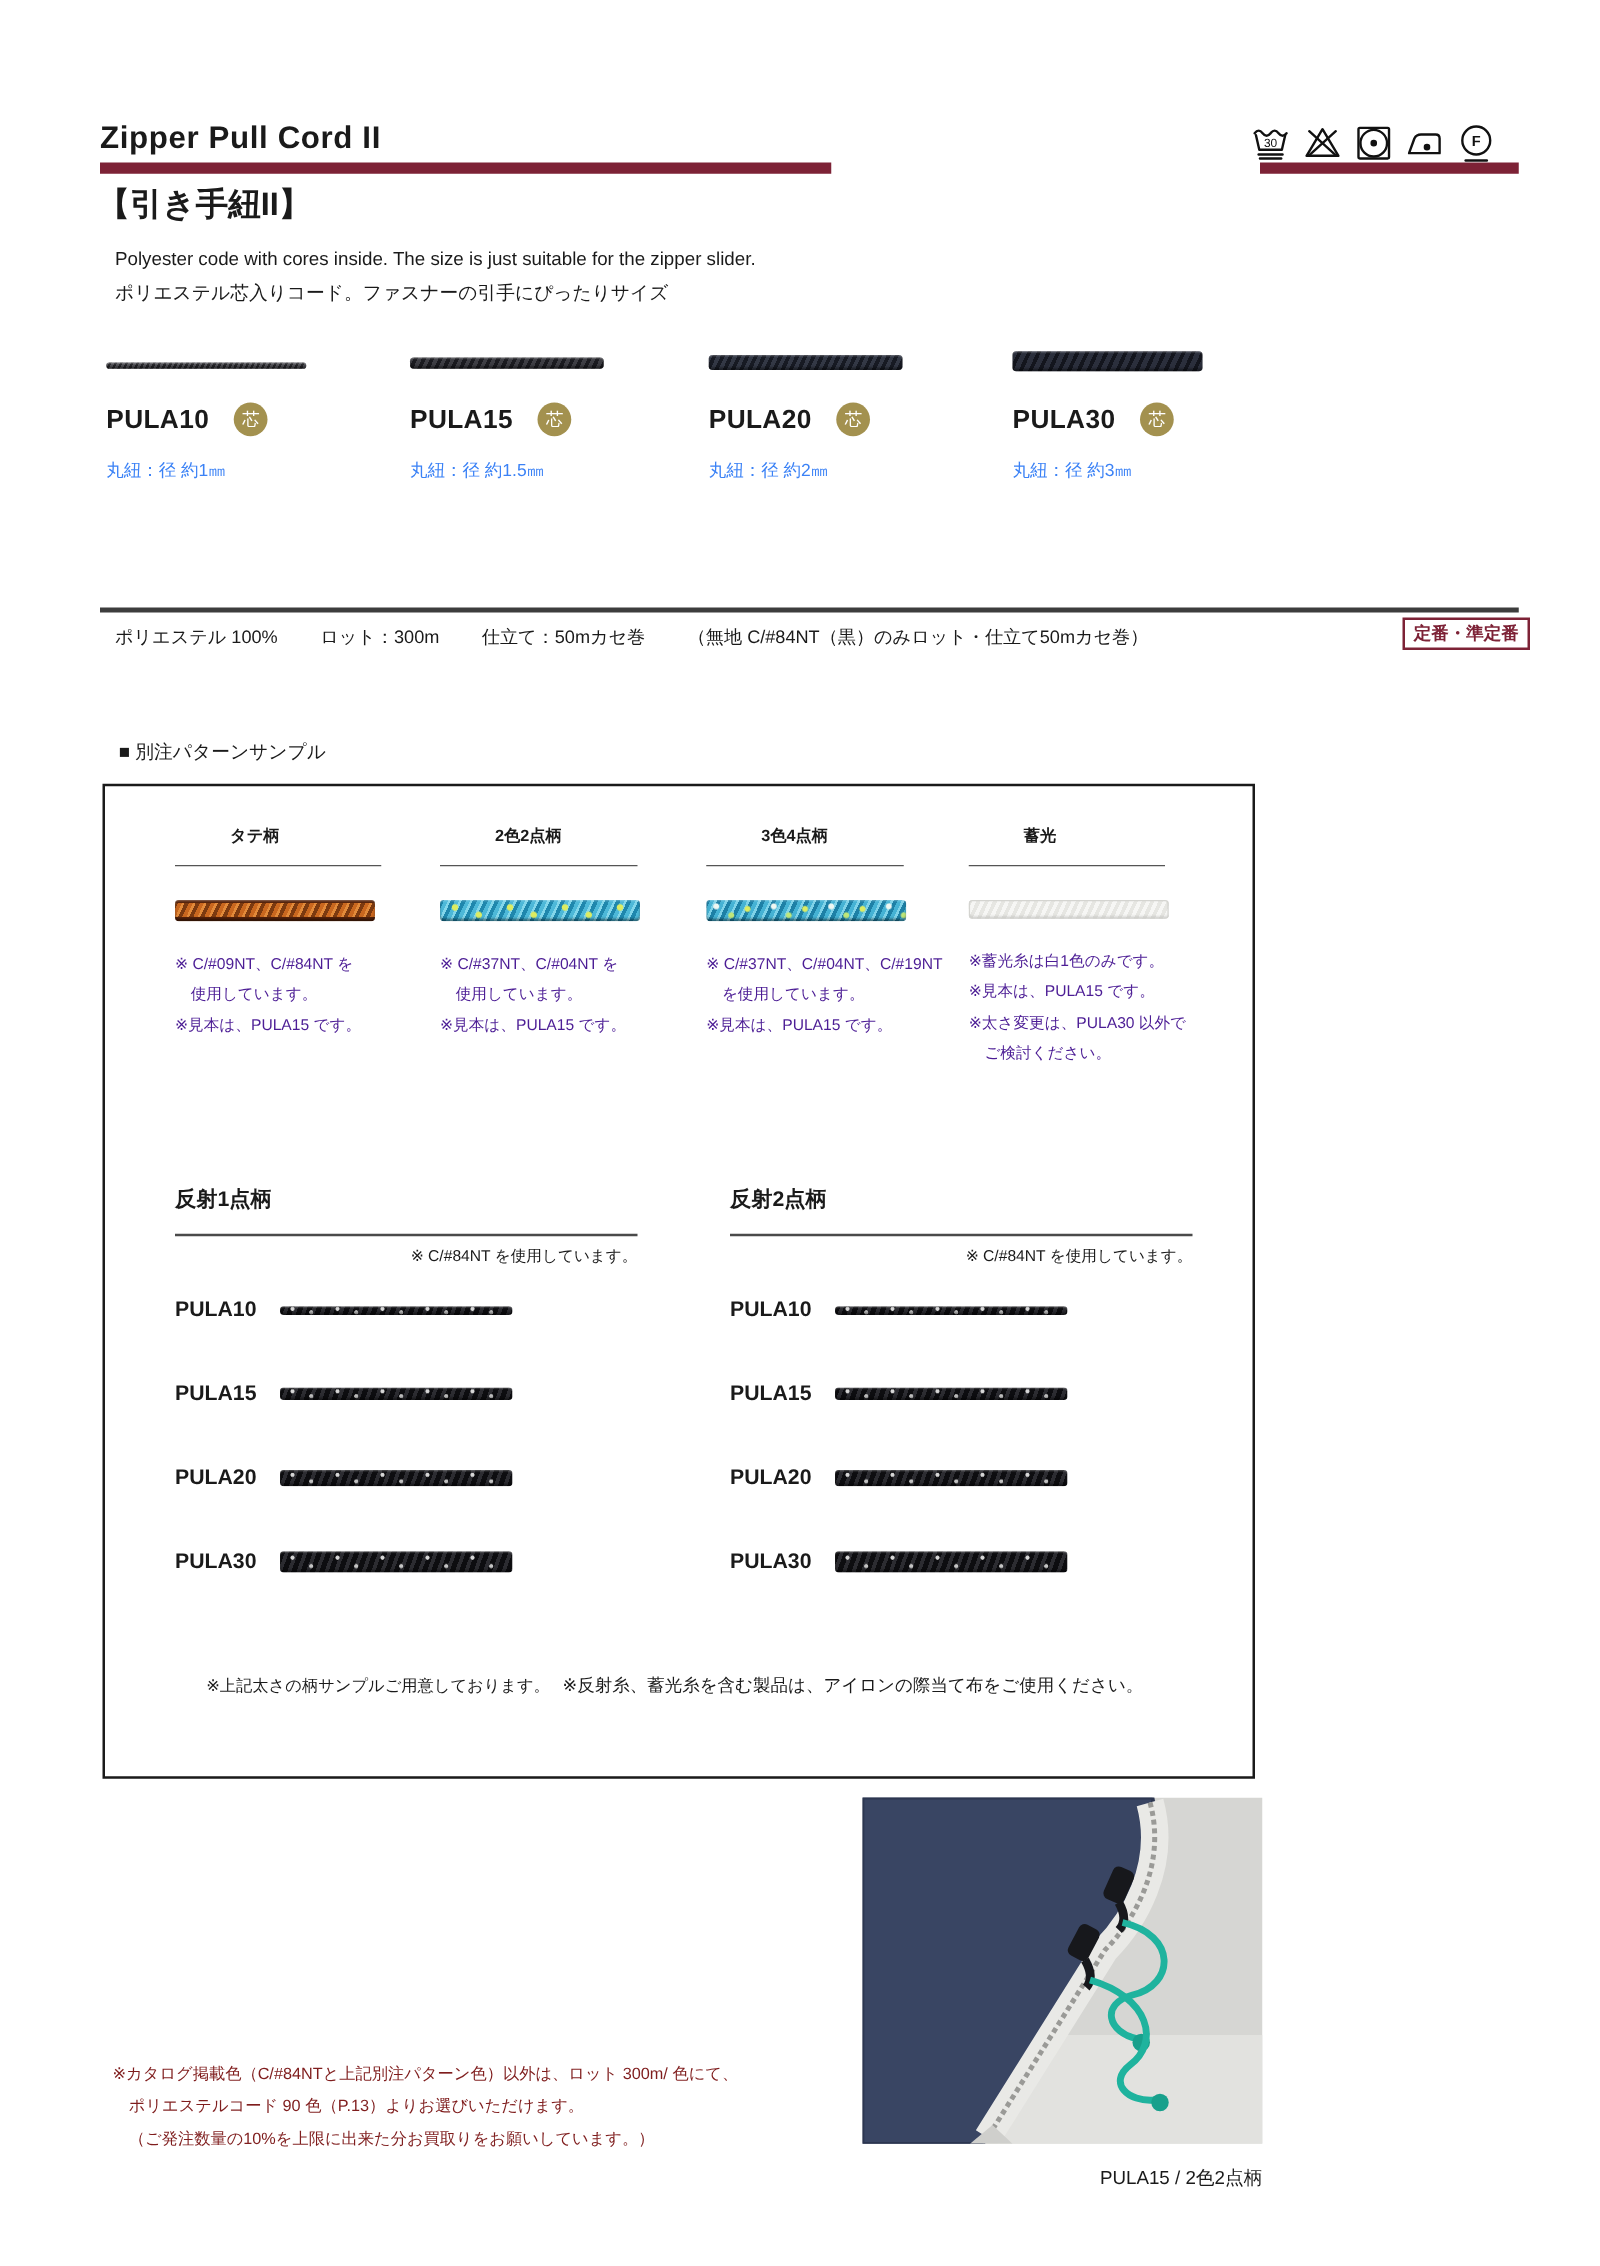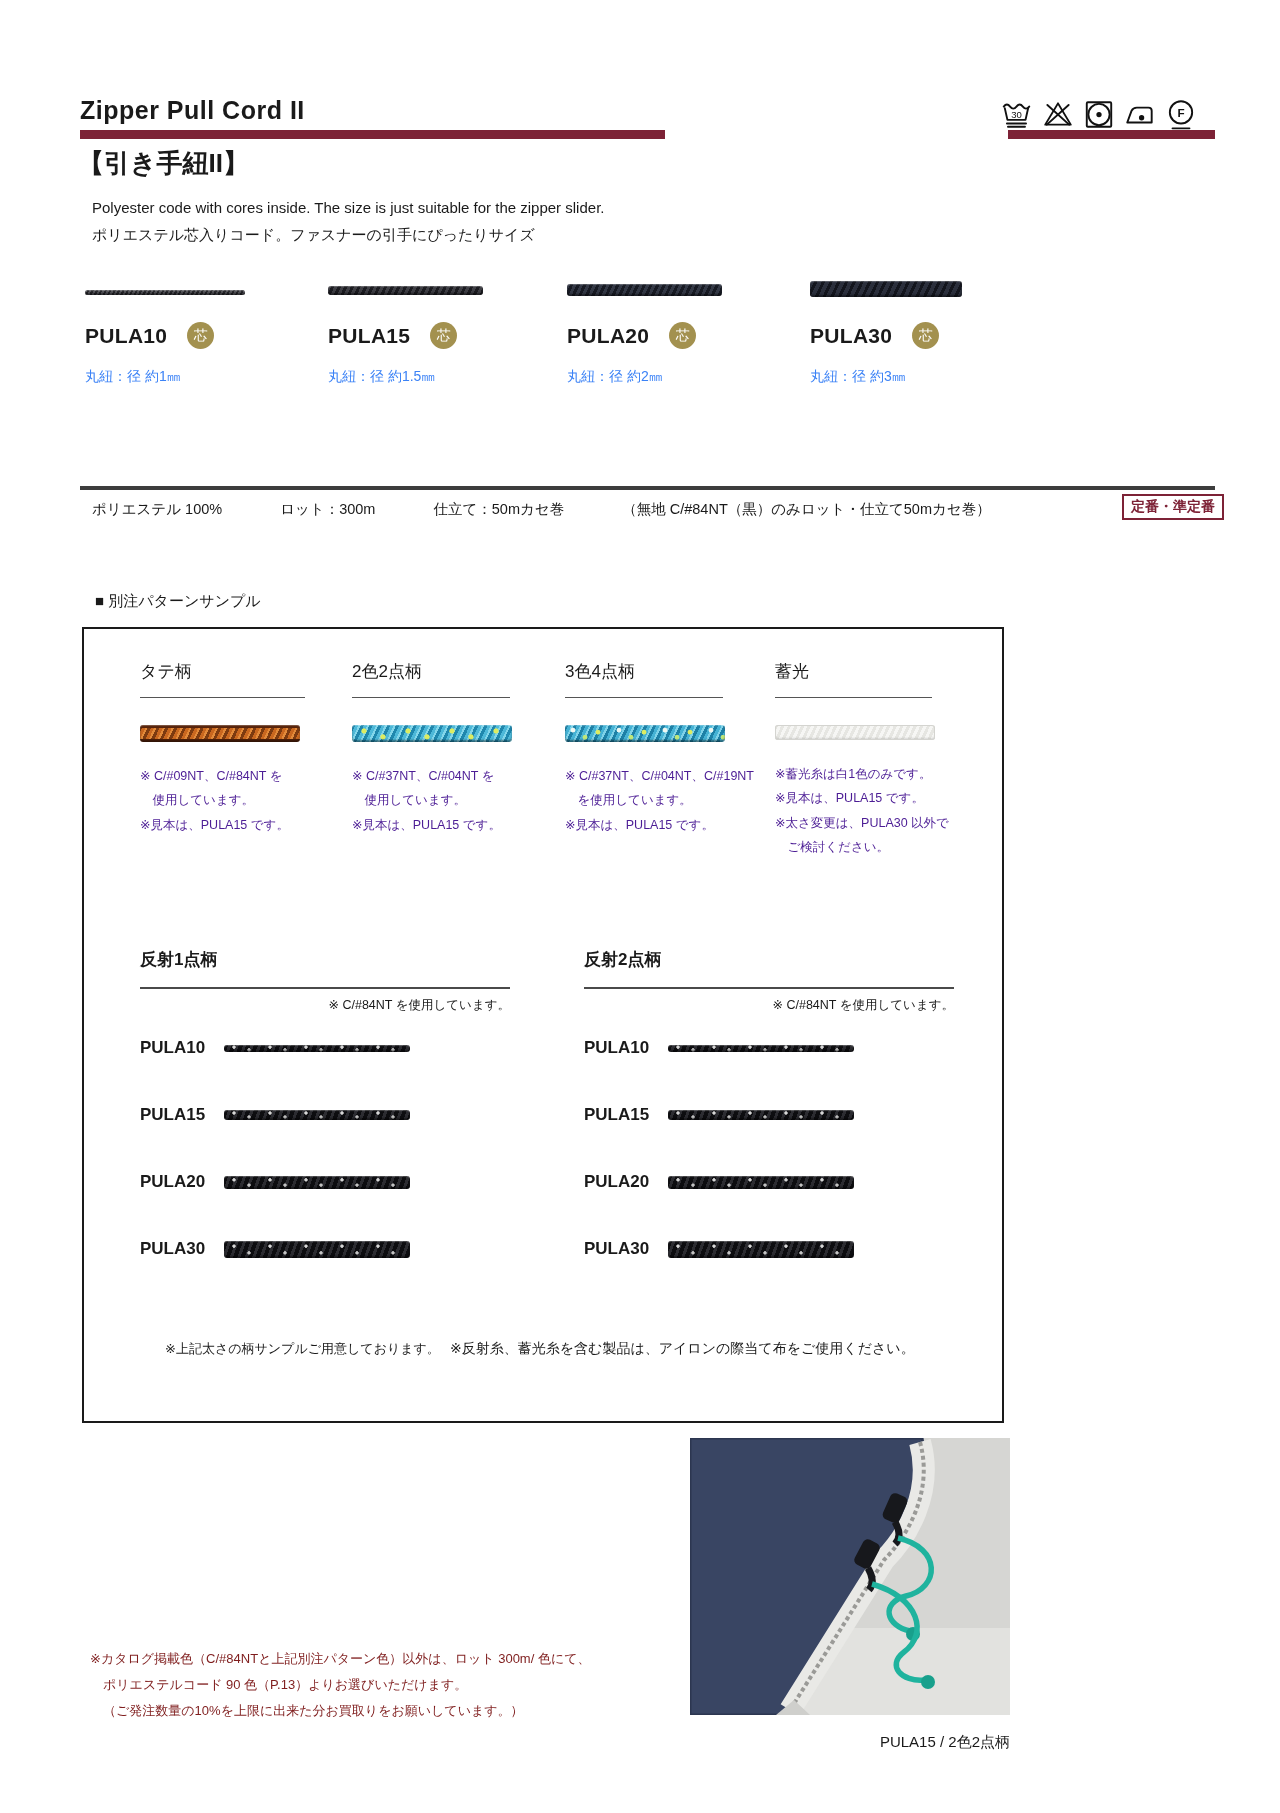--- a/index.html
+++ b/index.html
@@ -25,31 +25,31 @@
   .cord-p15{top:6px;width:155px;height:9px;background:repeating-linear-gradient(115deg,#3e3e44 0 3px,#1b1b20 3px 6px);}
   .cord-p20{top:4px;width:155px;height:12px;background:repeating-linear-gradient(115deg,#333845 0 3px,#171a23 3px 6px);}
   .cord-p30{top:1px;width:152px;height:16px;background:repeating-linear-gradient(115deg,#2b2f3c 0 4px,#13151d 4px 7px);}
   .pname-row{top:42px;left:0;display:flex;align-items:center;gap:20px;}
   .pname{font-size:21px;font-weight:bold;letter-spacing:.3px;}
   .core-badge{width:27px;height:27px;border-radius:50%;background:#a3914f;color:#fff;font-size:14px;display:flex;align-items:center;justify-content:center;}
   .psize{top:88px;font-size:14px;color:#3b82f6;}
 
   
   .divider{left:80px;top:486px;width:1135px;height:4px;background:#3d3d3d;}
-  .spec-row{left:92px;top:500px;font-size:14.5px;display:flex;gap:24px;}
+  .spec-row{left:92px;top:500px;font-size:14.5px;display:flex;}
   .spec-row span{margin-right:34px;}
   .std-badge{left:1122px;top:494px;border:2px solid #7d2236;color:#7d2236;font-size:14px;padding:2px 7px;font-weight:bold;background:#fff;}
 
   
   .section-title{left:95px;top:592px;font-size:15px;}
   .sample-box{left:82px;top:627px;width:918px;height:792px;border:2px solid #1a1a1a;background:#fff;}
 
   .patcol{top:660px;width:215px;}
   .pat1{left:140px;} .pat2{left:352px;} .pat3{left:565px;} .pat4{left:775px;width:200px;}
-  .pat-title{font-size:17px;font-weight:normal;}
+  .pat-title{font-size:13px;font-weight:bold;margin-left:44px;}
   .pat-underline{height:0;border-bottom:1px solid #555;margin-top:14px;}
   .pat1 .pat-underline{width:165px;} .pat2 .pat-underline{width:158px;}
   .pat3 .pat-underline{width:158px;} .pat4 .pat-underline{width:157px;}
   .pat-cord{margin-top:27px;width:160px;height:17px;}
   .cord-tate{background-image:linear-gradient(180deg,#56220a 0 16%,rgba(0,0,0,0) 16% 82%,#56220a 82%),repeating-linear-gradient(115deg,#7c3a10 0 3px,#c9671f 3px 6px,#e28a3a 6px 8px);}
   .cord-2c2p{background-image:radial-gradient(circle at 12px 35%,#dcec62 0 2.2px,rgba(0,0,0,0) 3px),radial-gradient(circle at 31px 70%,#dcec62 0 2.2px,rgba(0,0,0,0) 3px),repeating-linear-gradient(115deg,#1f87ad 0 3px,#4db8d8 3px 6px,#83d6ea 6px 8px);background-size:44px 100%,44px 100%,auto;}
   .cord-3c4p{background-image:radial-gradient(circle at 8px 30%,#eef7f2 0 2px,rgba(0,0,0,0) 2.8px),radial-gradient(circle at 20px 72%,#bfe77a 0 2px,rgba(0,0,0,0) 2.8px),radial-gradient(circle at 33px 42%,#dcec62 0 2px,rgba(0,0,0,0) 2.8px),repeating-linear-gradient(115deg,#1d80a6 0 3px,#45b2d4 3px 6px,#7fd2e8 6px 8px);background-size:46px 100%,46px 100%,46px 100%,auto;}
   .cord-glow{height:15px;background:repeating-linear-gradient(115deg,#e6e6e2 0 3px,#f6f6f4 3px 6px);box-shadow:inset 0 0 0 1px #d4d4d0, inset 0 -2px 2px rgba(0,0,0,.12);}
   .pat-notes{margin-top:22px;font-size:12.5px;line-height:1.95;color:#4c1d95;}
 

